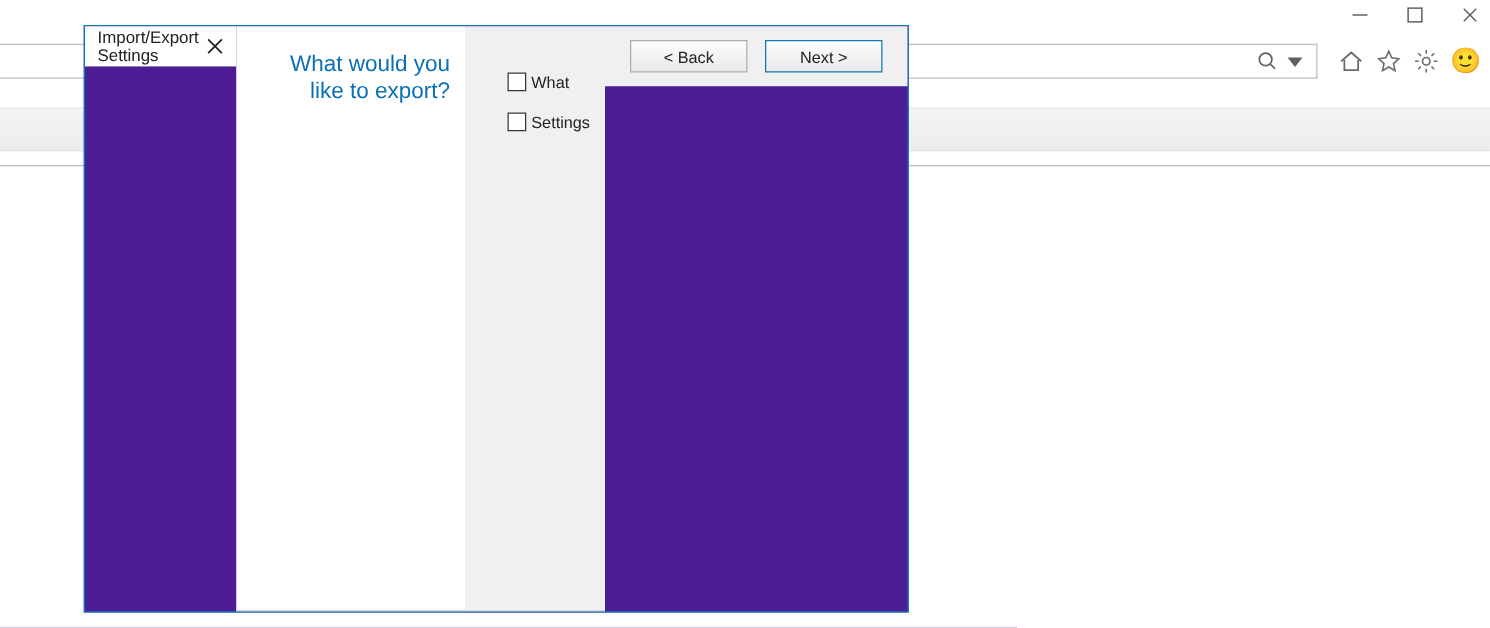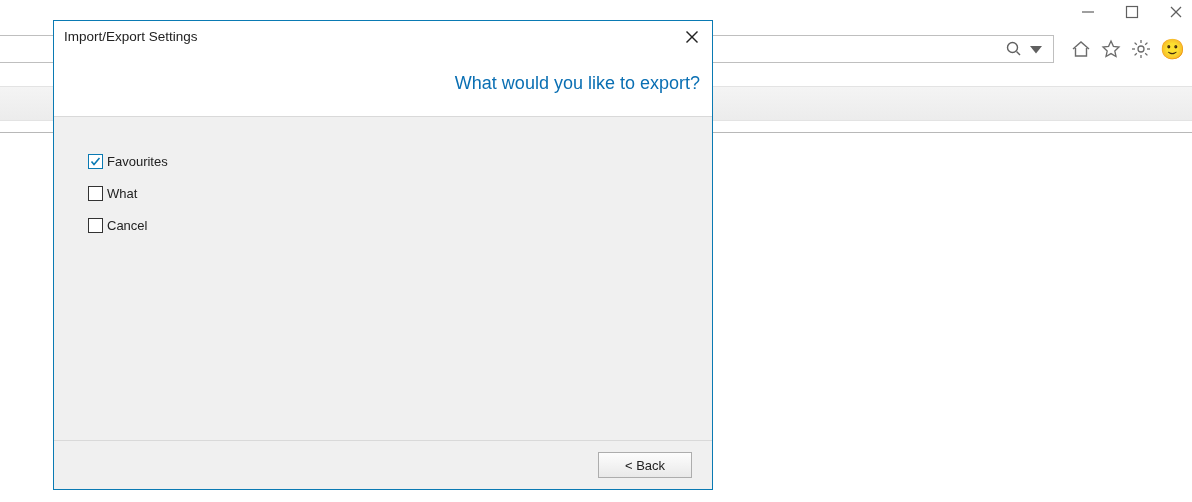--- a/index.html
+++ b/index.html
@@ -17,21 +17,21 @@
   .addr-right svg { width:18px; height:18px; display:block; }
   .toolbar-icons { display:flex; align-items:center; gap:8px; padding:0 10px; color:#6b6b6b; }
   .toolbar-icons svg, .toolbar-icons .emoji { width:22px; height:22px; display:block; }
   .emoji { font-size:20px; line-height:22px; }
 
   .tabstrip { position:absolute; top:68px; left:0; right:0; height:32px; background:#fff; }
   .tab-band { position:absolute; top:86px; left:0; right:0; height:35px; background:linear-gradient(#f4f4f4,#ececec); border-top:1px solid #e3e3e3; border-bottom:1px solid #e3e3e3; }
   .content-sep { position:absolute; top:132px; left:0; right:0; height:0; border-top:1px solid #b8b8b8; }
 
   
-  .dialog { position:absolute; top:20px; left:53px; width:660px; height:470px; border:1px solid #0a7ab3; background:#4c1d95; display:flex; flex-direction:column; }
+  .dialog { position:absolute; top:20px; left:67px; width:660px; height:470px; border:1px solid #0a7ab3; background:#4c1d95; display:flex; flex-direction:row; }
   .dlg-titlebar { height:32px; background:#fff; display:flex; align-items:center; padding:0 10px; border-bottom:1px solid #fff; }
   .dlg-title { font-size:13.5px; color:#222; }
   .dlg-close { margin-left:auto; width:20px; height:20px; display:flex; align-items:center; justify-content:center; cursor:pointer; }
   .dlg-close svg { width:14px; height:14px; }
 
   .dlg-header { background:#fff; padding:20px 12px 22px 12px; border-bottom:1px solid #d9d9d9; }
   .dlg-header-text { color:#0a6fb3; font-size:18px;text-align:right; }
 
   .dlg-body { flex:1; padding:34px 12px 12px 34px; background:#f0f0f0; border-bottom:1px solid #d9d9d9; }
   .chk-row { display:flex; align-items:center; height:20px; margin-bottom:12px; cursor:pointer; }
@@ -130,33 +130,26 @@
         </svg>
     </span>
   </div>
 
   <div class="dlg-header">
     <div class="dlg-header-text">What would you like to export?</div>
   </div>
 
   <div class="dlg-body">
     <div class="chk-row">
-      <span class="chkbox">
-        <svg viewBox="0 0 11 11">
-            <polyline points="1.5,5.5 4,8.5 9.5,2" fill="none" stroke="#0a7ab3" stroke-width="1.6"></polyline>
-          </svg>
-      </span>
-      <span class="chk-label">Favourites</span>
-    </div>
-    <div class="chk-row">
       <span class="chkbox unchecked"></span>
       <span class="chk-label">What</span>
     </div>
     <div class="chk-row">
       <span class="chkbox unchecked"></span>
-      <span class="chk-label">Cancel</span>
+      <span class="chk-label">Settings</span>
     </div>
   </div>
 
   <div class="dlg-footer">
     <button class="btn">&lt; Back</button>
+    <button class="btn default">Next &gt;</button>
   </div>
 </div>
 
 </body></html>

